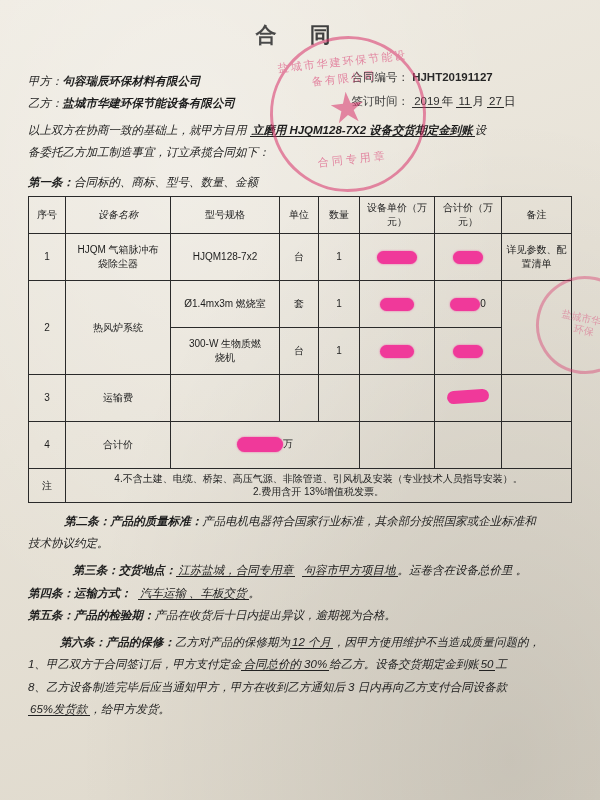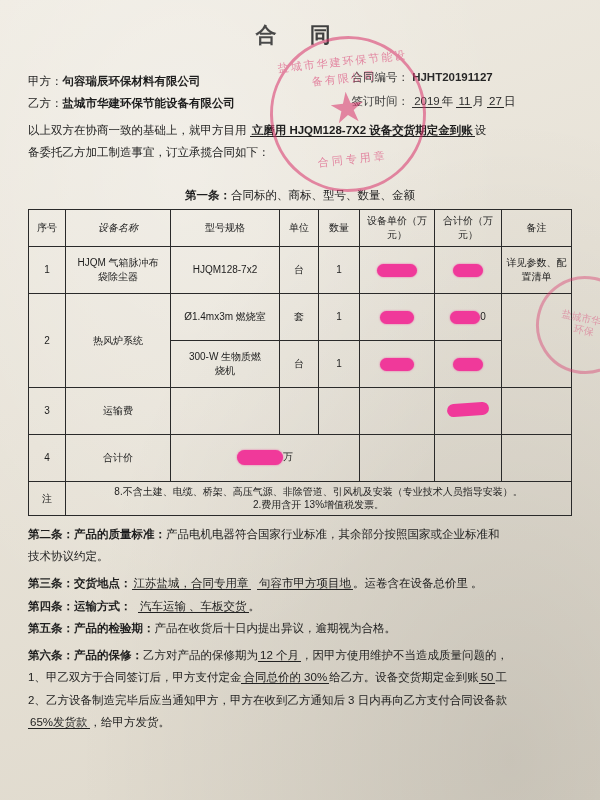--- a/index.html
+++ b/index.html
@@ -38,41 +38,41 @@
     font-size: 21px;
     letter-spacing: 14px;
     font-weight: bold;
     margin: 6px 0 16px 0;
     font-family: "Liberation Serif", serif;
   }
   .line {
     margin: 5px 0;
     position: relative;
     z-index: 2;
+    font-style: italic;
   }
   .u {
     border-bottom: 1px solid #222;
     padding: 0 2px;
   }
   .bold {
     font-weight: bold;
   }
   .row-between {
     display: flex;
     justify-content: space-between;
     align-items: flex-end;
   }
   .meta-right {
     text-align: left;
     width: 225px;
   }
   .meta-right div { margin-bottom: 7px; }
   .clause {
-    margin-top: 25px;
-    text-align: center;
+    margin-top: 12px;
   }
   table.contract {
     width: 100%;
     border-collapse: collapse;
     margin-top: 5px;
     font-size: 10px;
     position: relative;
     z-index: 2;
   }
   table.contract td, table.contract th {
@@ -160,21 +160,21 @@
     right: -34px; top: 276px;
     opacity: 0.4;
     transform: rotate(12deg);
   }
   .stamp-side span {
     width: 54px;
     line-height: 1.2;
     font-size: 10px;
   }
   .sec { font-weight: bold; }
-  .small-gap { margin-top: 10px; }
+  .small-gap { margin-top: 10px; text-align: center; }
 </style>
 </head>
 <body>
 
 <div class="page">
 
   <div class="stamp stamp-main">
     <div class="arc-top">盐城市华建环保节能设备有限公司</div>
     <div class="star">★</div>
     <div class="arc-bottom">合同专用章</div>
@@ -278,21 +278,21 @@
       <td>合计价</td>
       <td colspan="3"><span class="redact w4"></span><span>万</span></td>
       <td></td>
       <td></td>
       <td></td>
     </tr>
 
     <tr>
       <td>注</td>
       <td colspan="7" class="note">
-        <div>8.不含土建、电缆、桥架、高压气源、非除管道、引风机及安装（专业技术人员指导安装）。</div>
+        <div>4.不含土建、电缆、桥架、高压气源、非除管道、引风机及安装（专业技术人员指导安装）。</div>
         <div>2.费用含开 13%增值税发票。</div>
       </td>
     </tr>
   </tbody>
     </table>
 
   <div class="line small-gap">
     <span class="sec">第二条：</span><span class="sec">产品的质量标准：</span><span>产品电机电器符合国家行业标准，其余部分按照国家或企业标准和</span>
   </div>
   <div class="line">技术协议约定。</div>
@@ -309,18 +309,18 @@
     <span class="sec">第五条：</span><span class="sec">产品的检验期：</span><span>产品在收货后十日内提出异议，逾期视为合格。</span>
   </div>
 
   <div class="line small-gap">
     <span class="sec">第六条：</span><span class="sec">产品的保修：</span><span>乙方对产品的保修期为</span><span class="u">12 个月</span><span>，因甲方使用维护不当造成质量问题的，</span>
   </div>
 
   <div class="line">
     <span>1、甲乙双方于合同签订后，甲方支付定金</span><span class="u">合同总价的 30%</span><span>给乙方。设备交货期定金到账</span><span class="u">50</span><span>工</span>
   </div>
-  <div class="line">2、乙方设备制造完毕后应当通知甲方，甲方在收到乙方通知后 3 日内再向乙方支付合同设备款</div>
+  <div class="line">8、乙方设备制造完毕后应当通知甲方，甲方在收到乙方通知后 3 日内再向乙方支付合同设备款</div>
   <div class="line">
     <span class="u">65%发货款</span><span>，给甲方发货。</span>
   </div>
 
 </div>
 
 </body></html>

